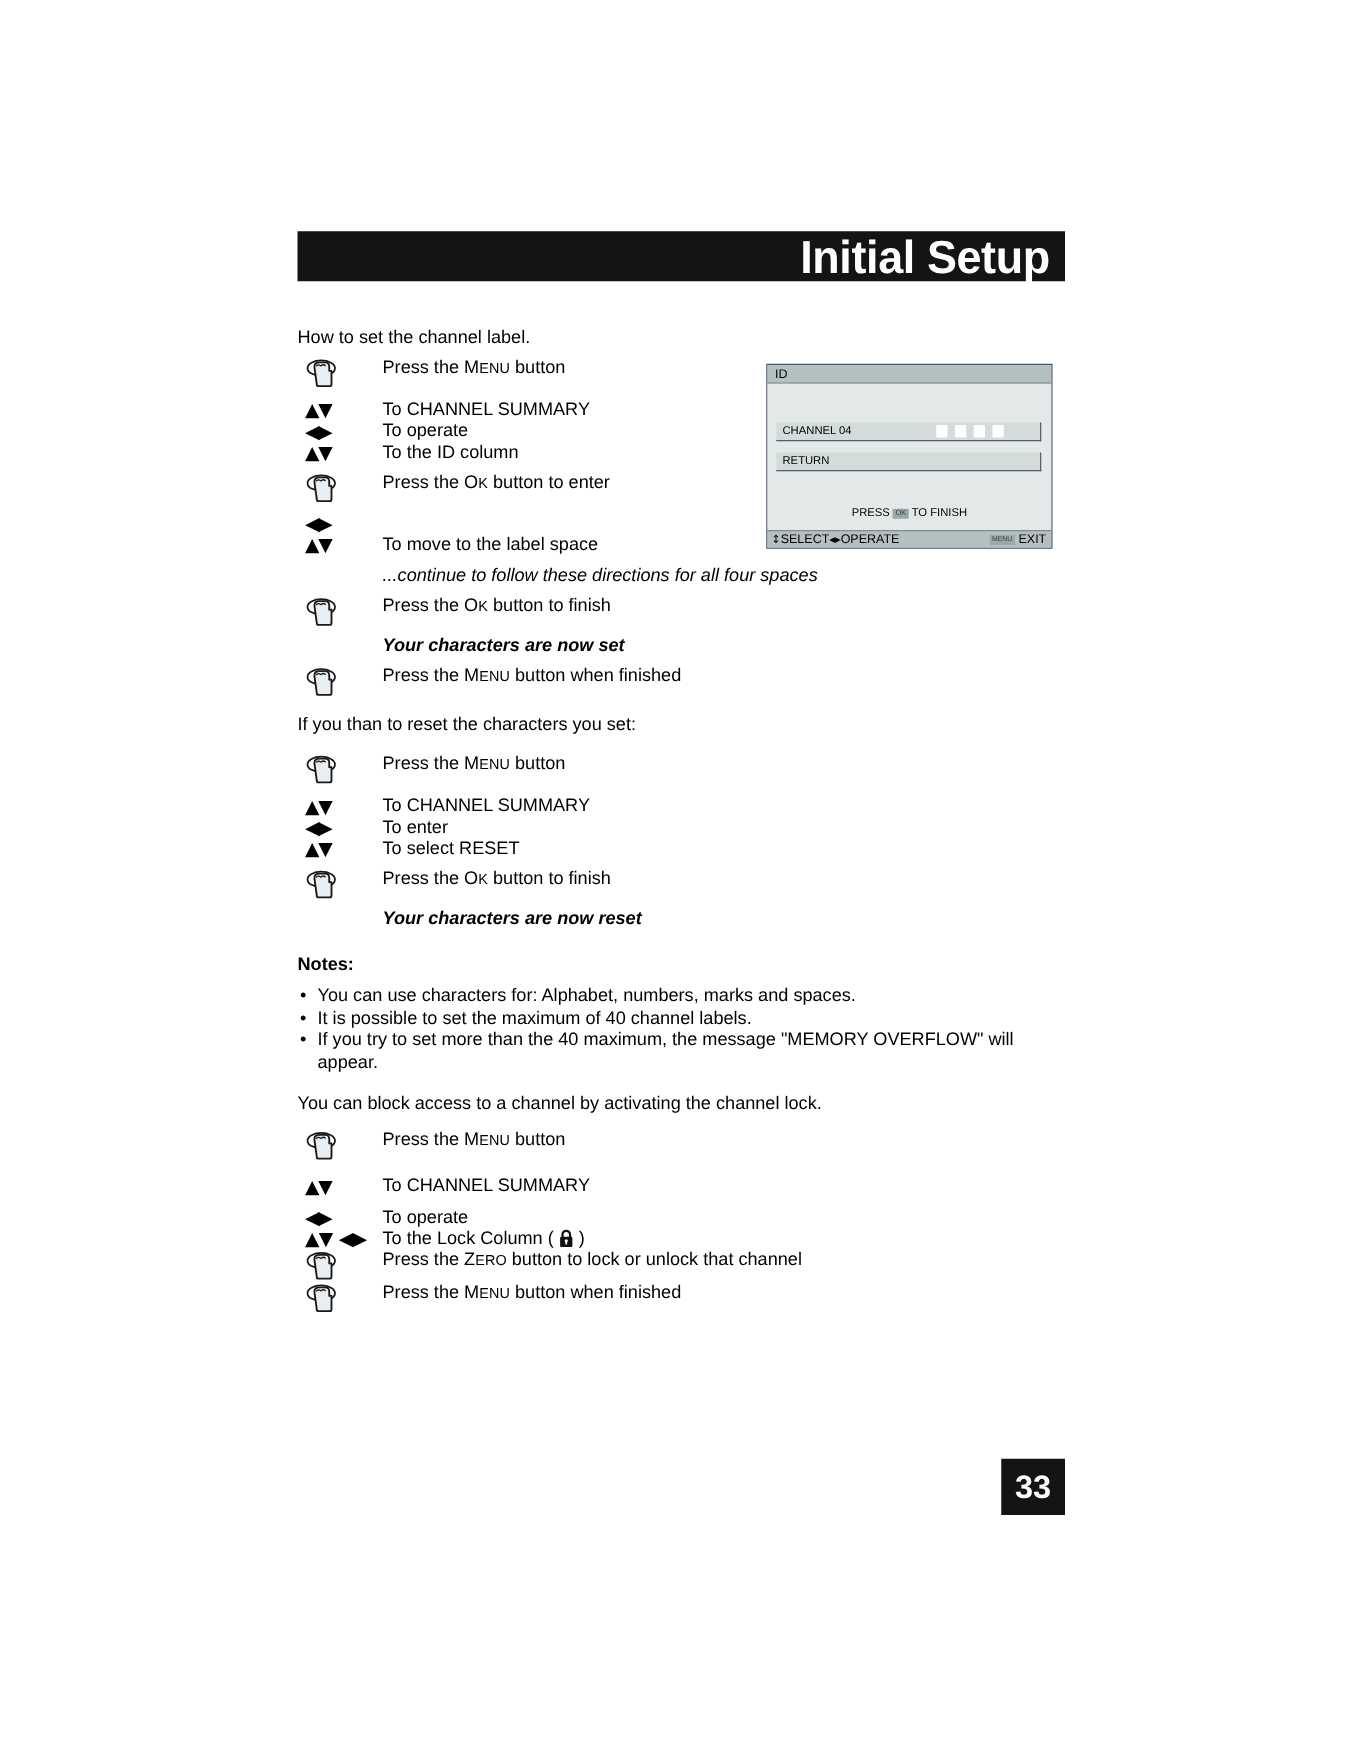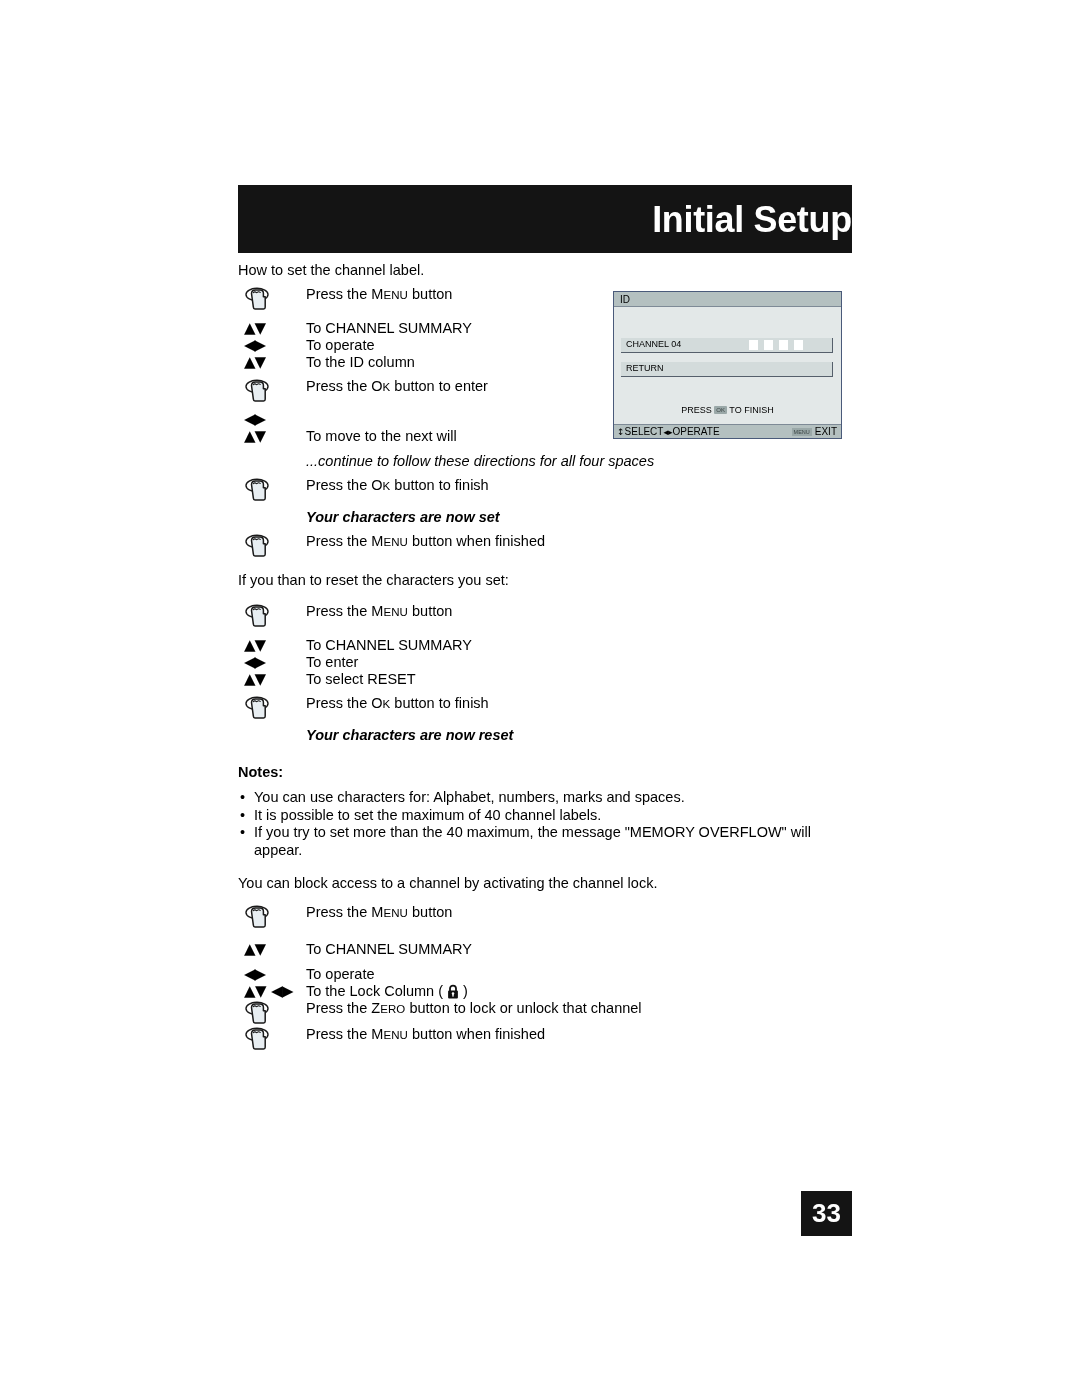--- a/index.html
+++ b/index.html
@@ -23,26 +23,27 @@
     width: 1080px;
     height: 1397px;
   }
 
   
   .header-bar {
     position: absolute;
     left: 238px;
     top: 185px;
     width: 614px;
-    height: 68px;
+    height: 40px;
     background: #141414;
     display: flex;
     align-items: center;
     justify-content: flex-end;
     box-sizing: border-box;
+    padding-right: 12px;
   }
   .header-title {
     color: #ffffff;
     font-size: 37px;
     font-weight: bold;
     letter-spacing: -0.3px;
     line-height: 1;
     transform: scaleX(0.97);
     transform-origin: right center;
   }
@@ -229,21 +230,21 @@
     padding: 0 2px;
     margin-right: 3px;
     vertical-align: 2px;
   }
   .foot-arrow { font-family: "DejaVu Sans", sans-serif; font-size: 9px; }
 
   
   .page-num {
     position: absolute;
     left: 801px;
-    top: 1191px;
+    top: 1167px;
     width: 51px;
     height: 45px;
     background: #141414;
     color: #ffffff;
     font-size: 26px;
     font-weight: bold;
     display: flex;
     align-items: center;
     justify-content: center;
   }
@@ -349,21 +350,21 @@
     <div class="step">
       <span class="gutter">
         <span class="arrows">◀▶</span>
       </span>
     </div>
 
     <div class="step">
       <span class="gutter">
         <span class="arrows">▲▼</span>
       </span>
-      <span class="stext">To move to the next will</span>
+      <span class="stext">To move to the label space</span>
     </div>
 
     <div style="height:8px"></div>
 
     <div class="step">
       <span class="gutter"></span>
       <span class="stext ital" style="max-width:370px">...continue to follow these directions for all four spaces</span>
     </div>
 
     <div style="height:7px"></div>

